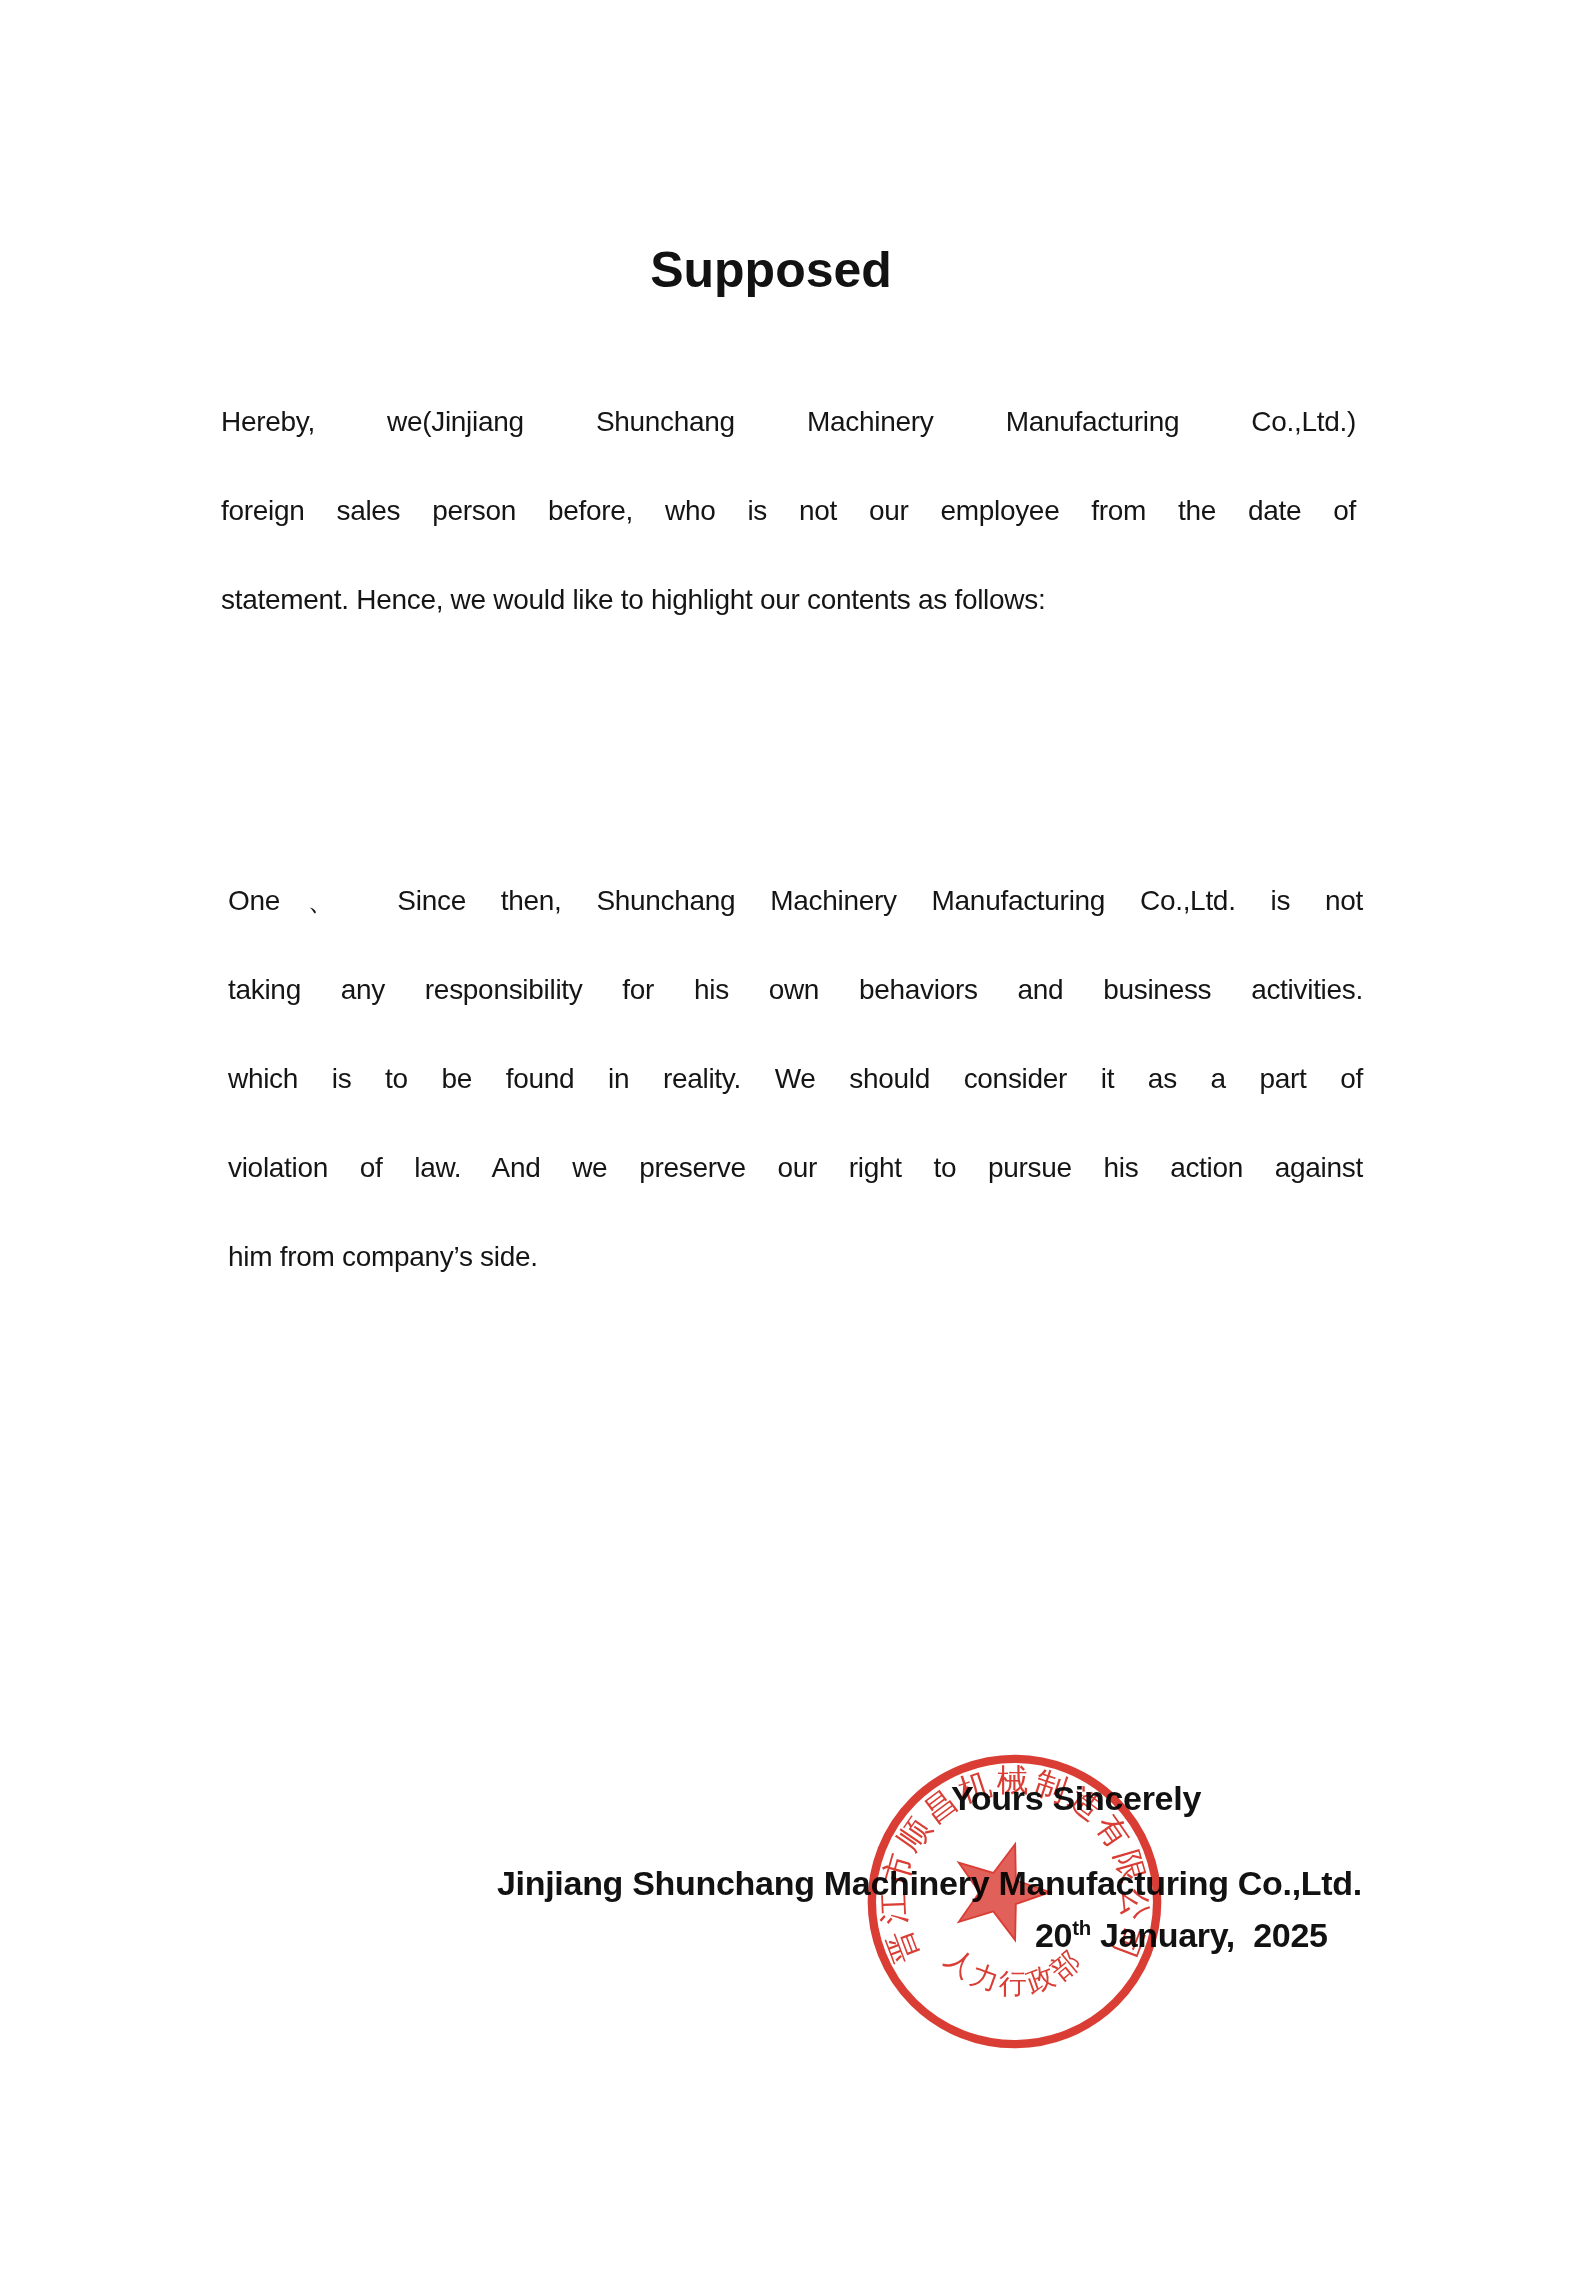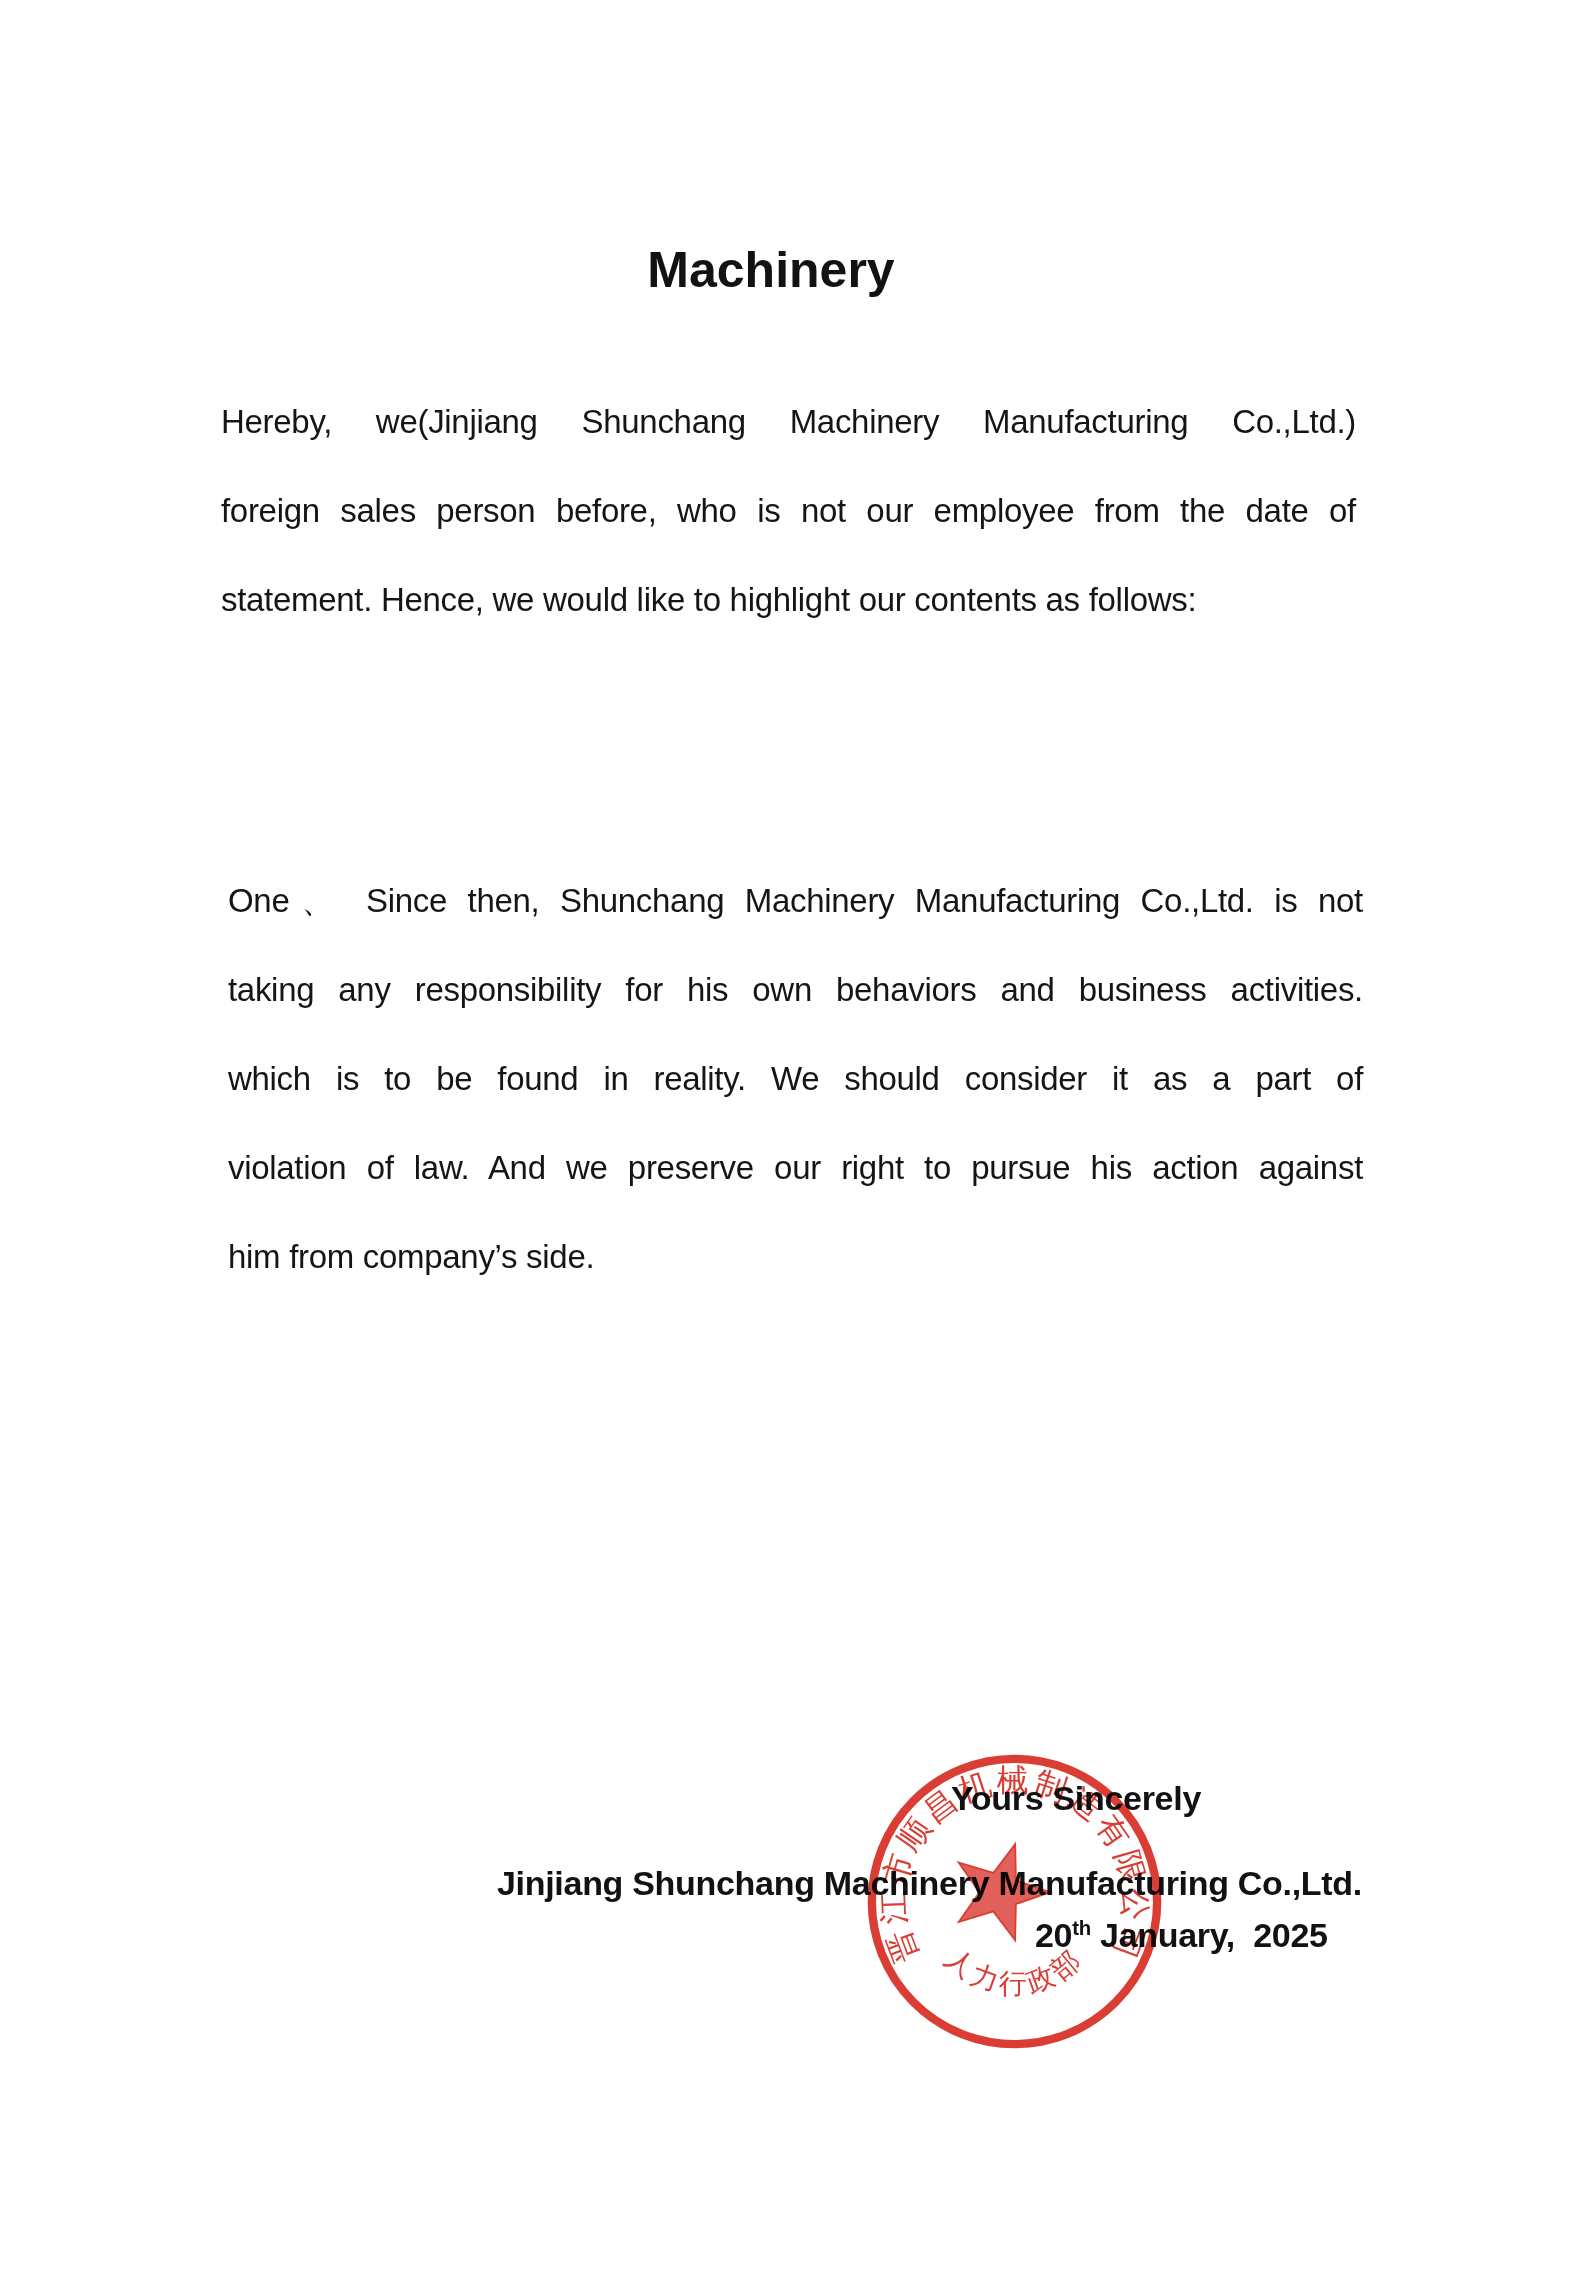--- a/index.html
+++ b/index.html
@@ -24,21 +24,21 @@
     margin: 0;
     font-size: 50px;
     font-weight: bold;
     text-align: center;
     color: #121212;
   }
   .para {
     position: absolute;
     left: 221px;
     width: 1135px;
-    font-size: 33px;
+    font-size: 28px;
     letter-spacing: -0.3px;
   }
   .para .line {
     height: 89px;
     line-height: 89px;
   }
   .j {
     text-align: justify;
     text-align-last: justify;
   }
@@ -87,21 +87,21 @@
     font-family: "DejaVu Sans", "Liberation Sans", sans-serif;
   }
   .seal .ring-text { font-size: 34px; letter-spacing: 4px; }
   .seal .dept-text { font-size: 30px; letter-spacing: 4px; }
 </style>
 </head>
 <body>
 
 <div class="page">
 
-  <h1 class="title">Machinery</h1>
+  <h1 class="title">Supposed</h1>
 
   <div class="para p1">
     <div class="line j">Hereby, we(Jinjiang Shunchang Machinery Manufacturing Co.,Ltd.)</div>
     <div class="line j">foreign sales person before, who is not our employee from the date of</div>
     <div class="line">statement. Hence, we would like to highlight our contents as follows:</div>
   </div>
 
   <div class="para p2">
     <div class="line j">One、 Since then, Shunchang Machinery Manufacturing Co.,Ltd. is not</div>
     <div class="line j">taking any responsibility for his own behaviors and business activities.</div>

